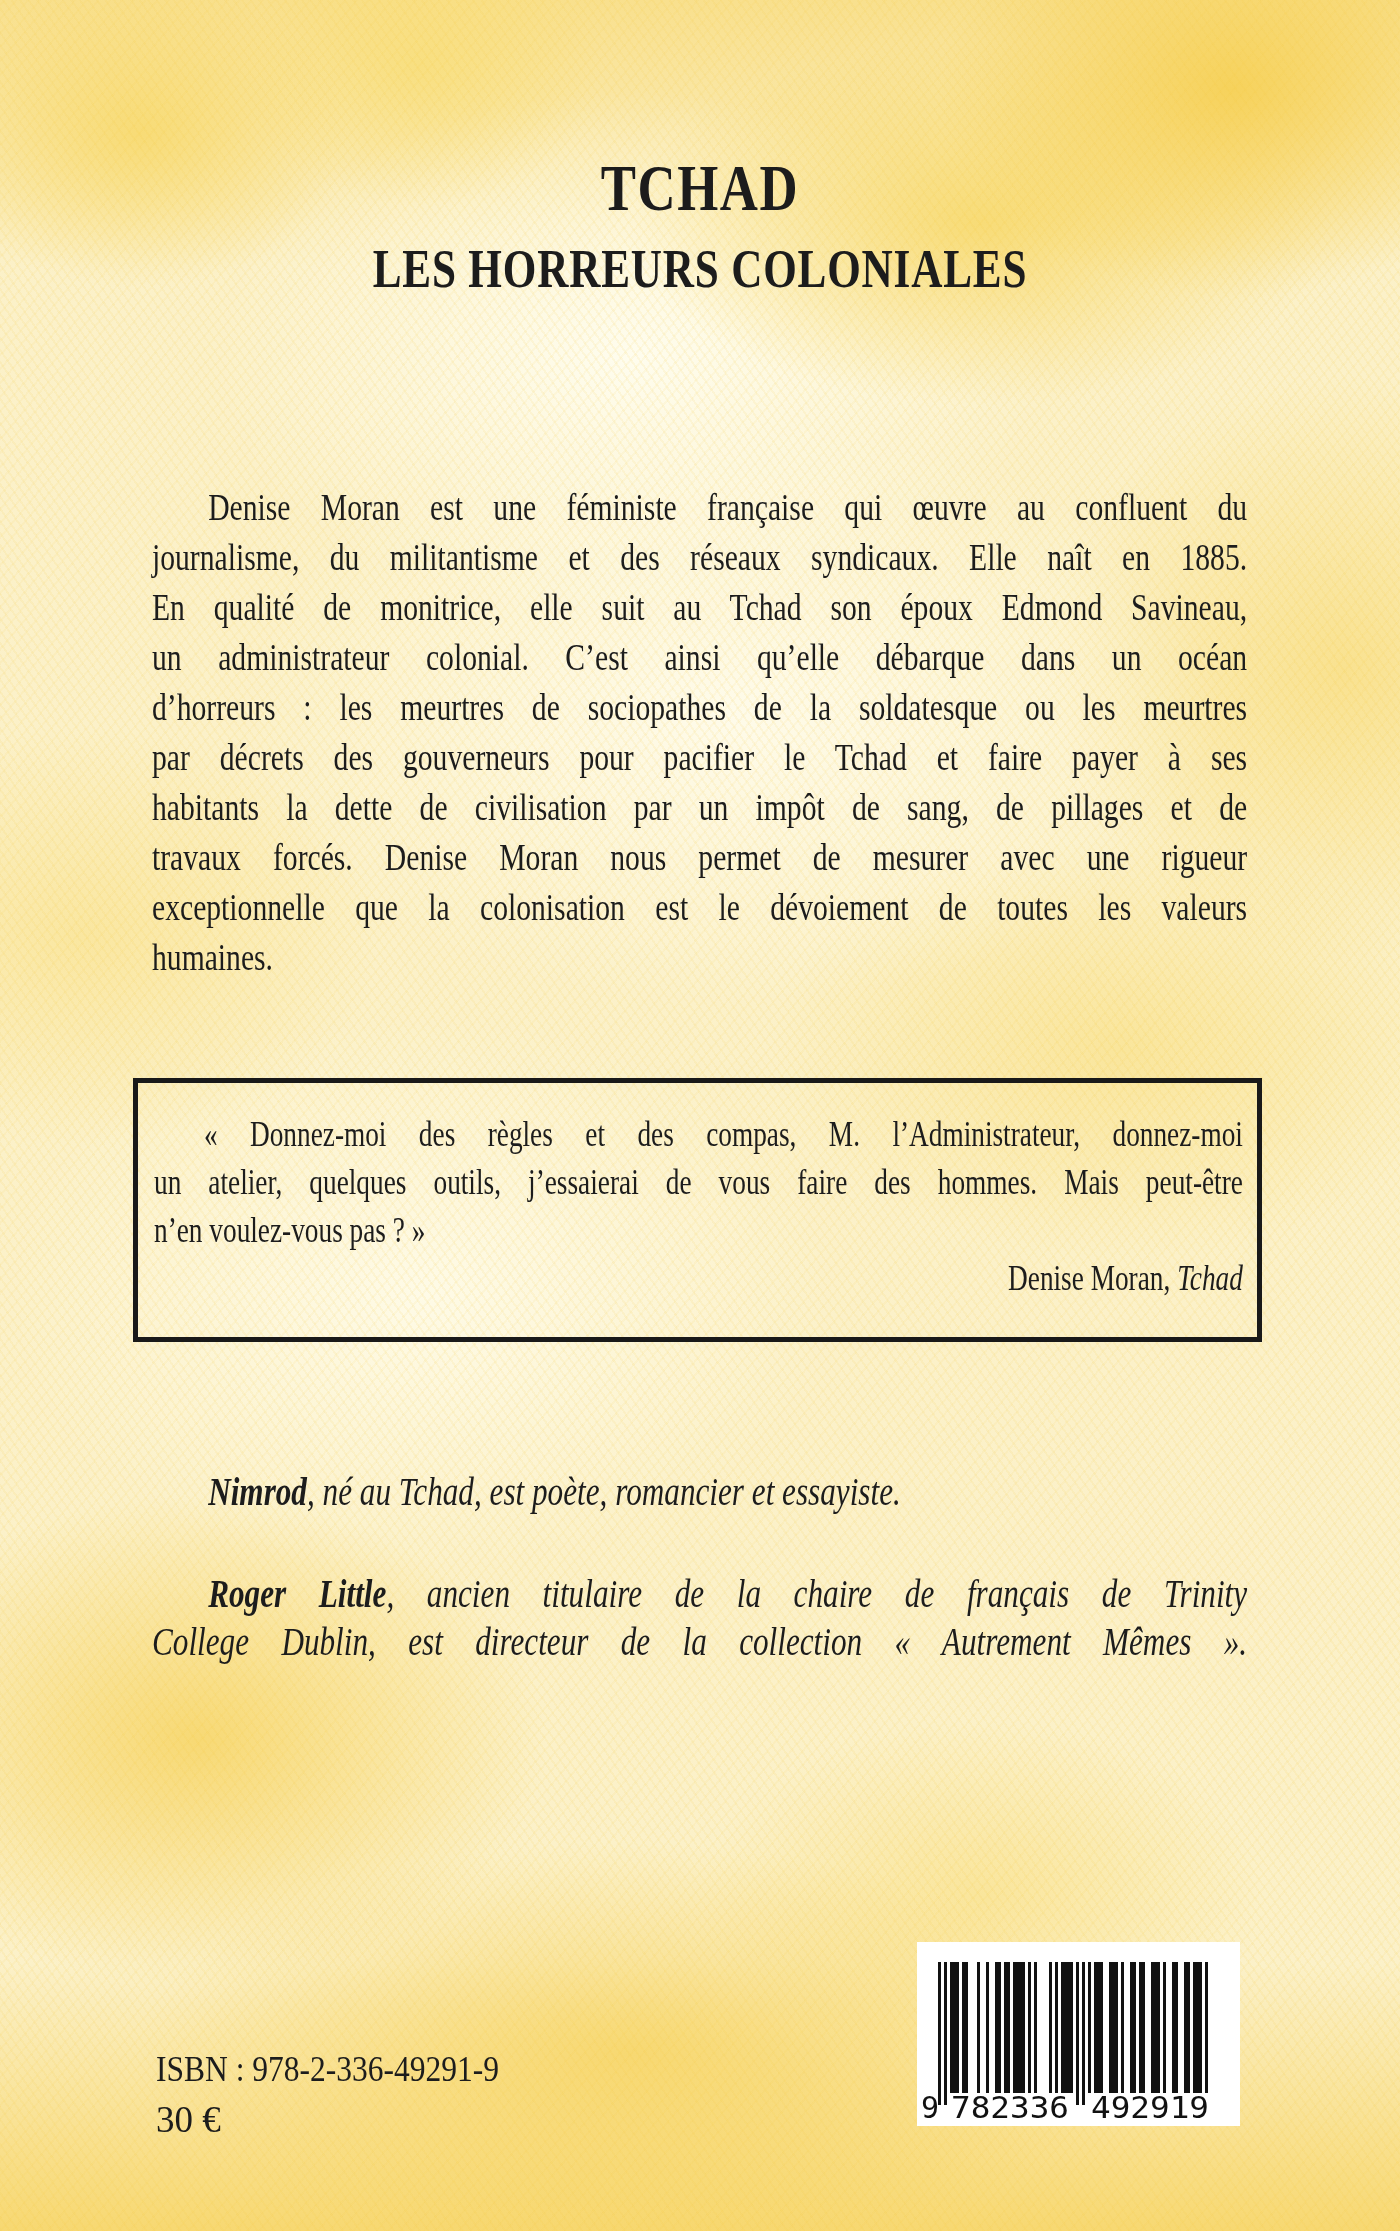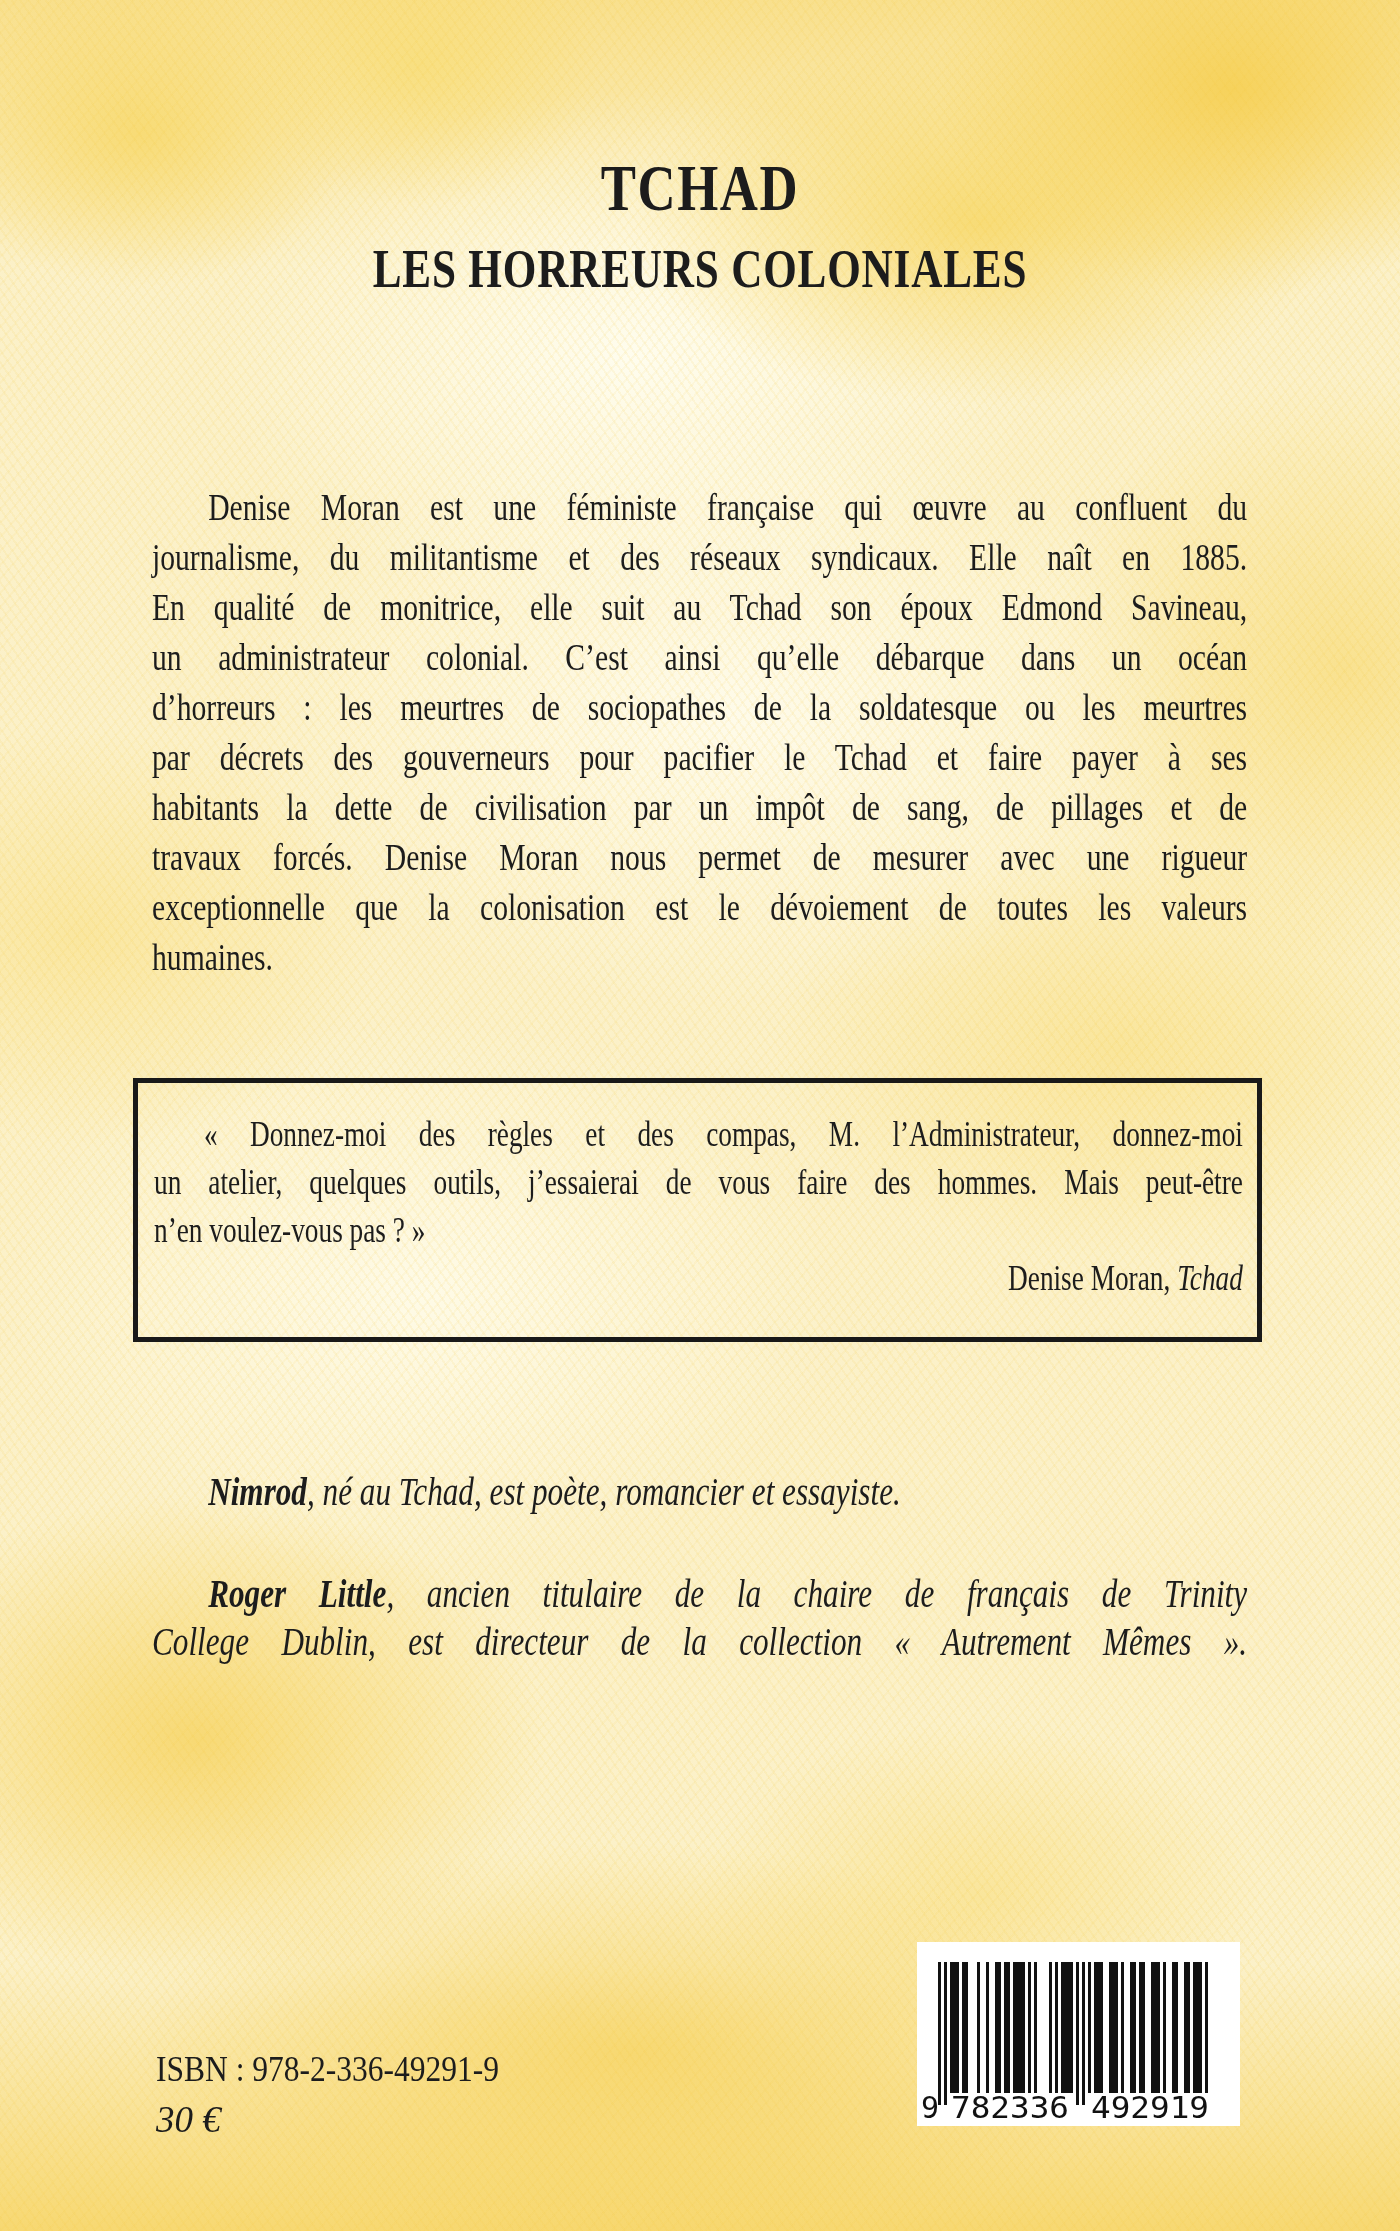--- a/index.html
+++ b/index.html
@@ -59,21 +59,21 @@
   .quote-lines .line:last-child{text-align-last:left;}
   .attribution{text-align:right;line-height:48px;}
   .attribution .work{font-style:italic;}
   .bio{position:absolute;left:152px;width:1404px;font-style:italic;font-size:40px;line-height:48px;}
   .bio .bio-name{font-weight:bold;}
   .bio-nimrod{top:1468px;text-indent:72px;}
   .bio-roger{top:1570px;}
   .bio-roger .line1{text-align:justify;text-align-last:justify;text-indent:72px;}
   .bio-roger .line2{text-align:justify;text-align-last:justify;}
   .isbn{position:absolute;left:156px;top:2050px;font-size:35px;transform:scaleX(0.90);transform-origin:0 0;}
-  .price{position:absolute;left:156px;top:2098px;font-size:37px;font-style:italic;}
+  .price{position:absolute;left:156px;top:2098px;font-size:37px;}
   .barcode-box{position:absolute;left:917px;top:1942px;width:323px;height:184px;background:#ffffff;}
 </style>
 </head>
 <body>
 
 <div class="cover">
 
   <h1 class="title-main">TCHAD</h1>
   <h2 class="title-sub">LES HORREURS COLONIALES</h2>
 

